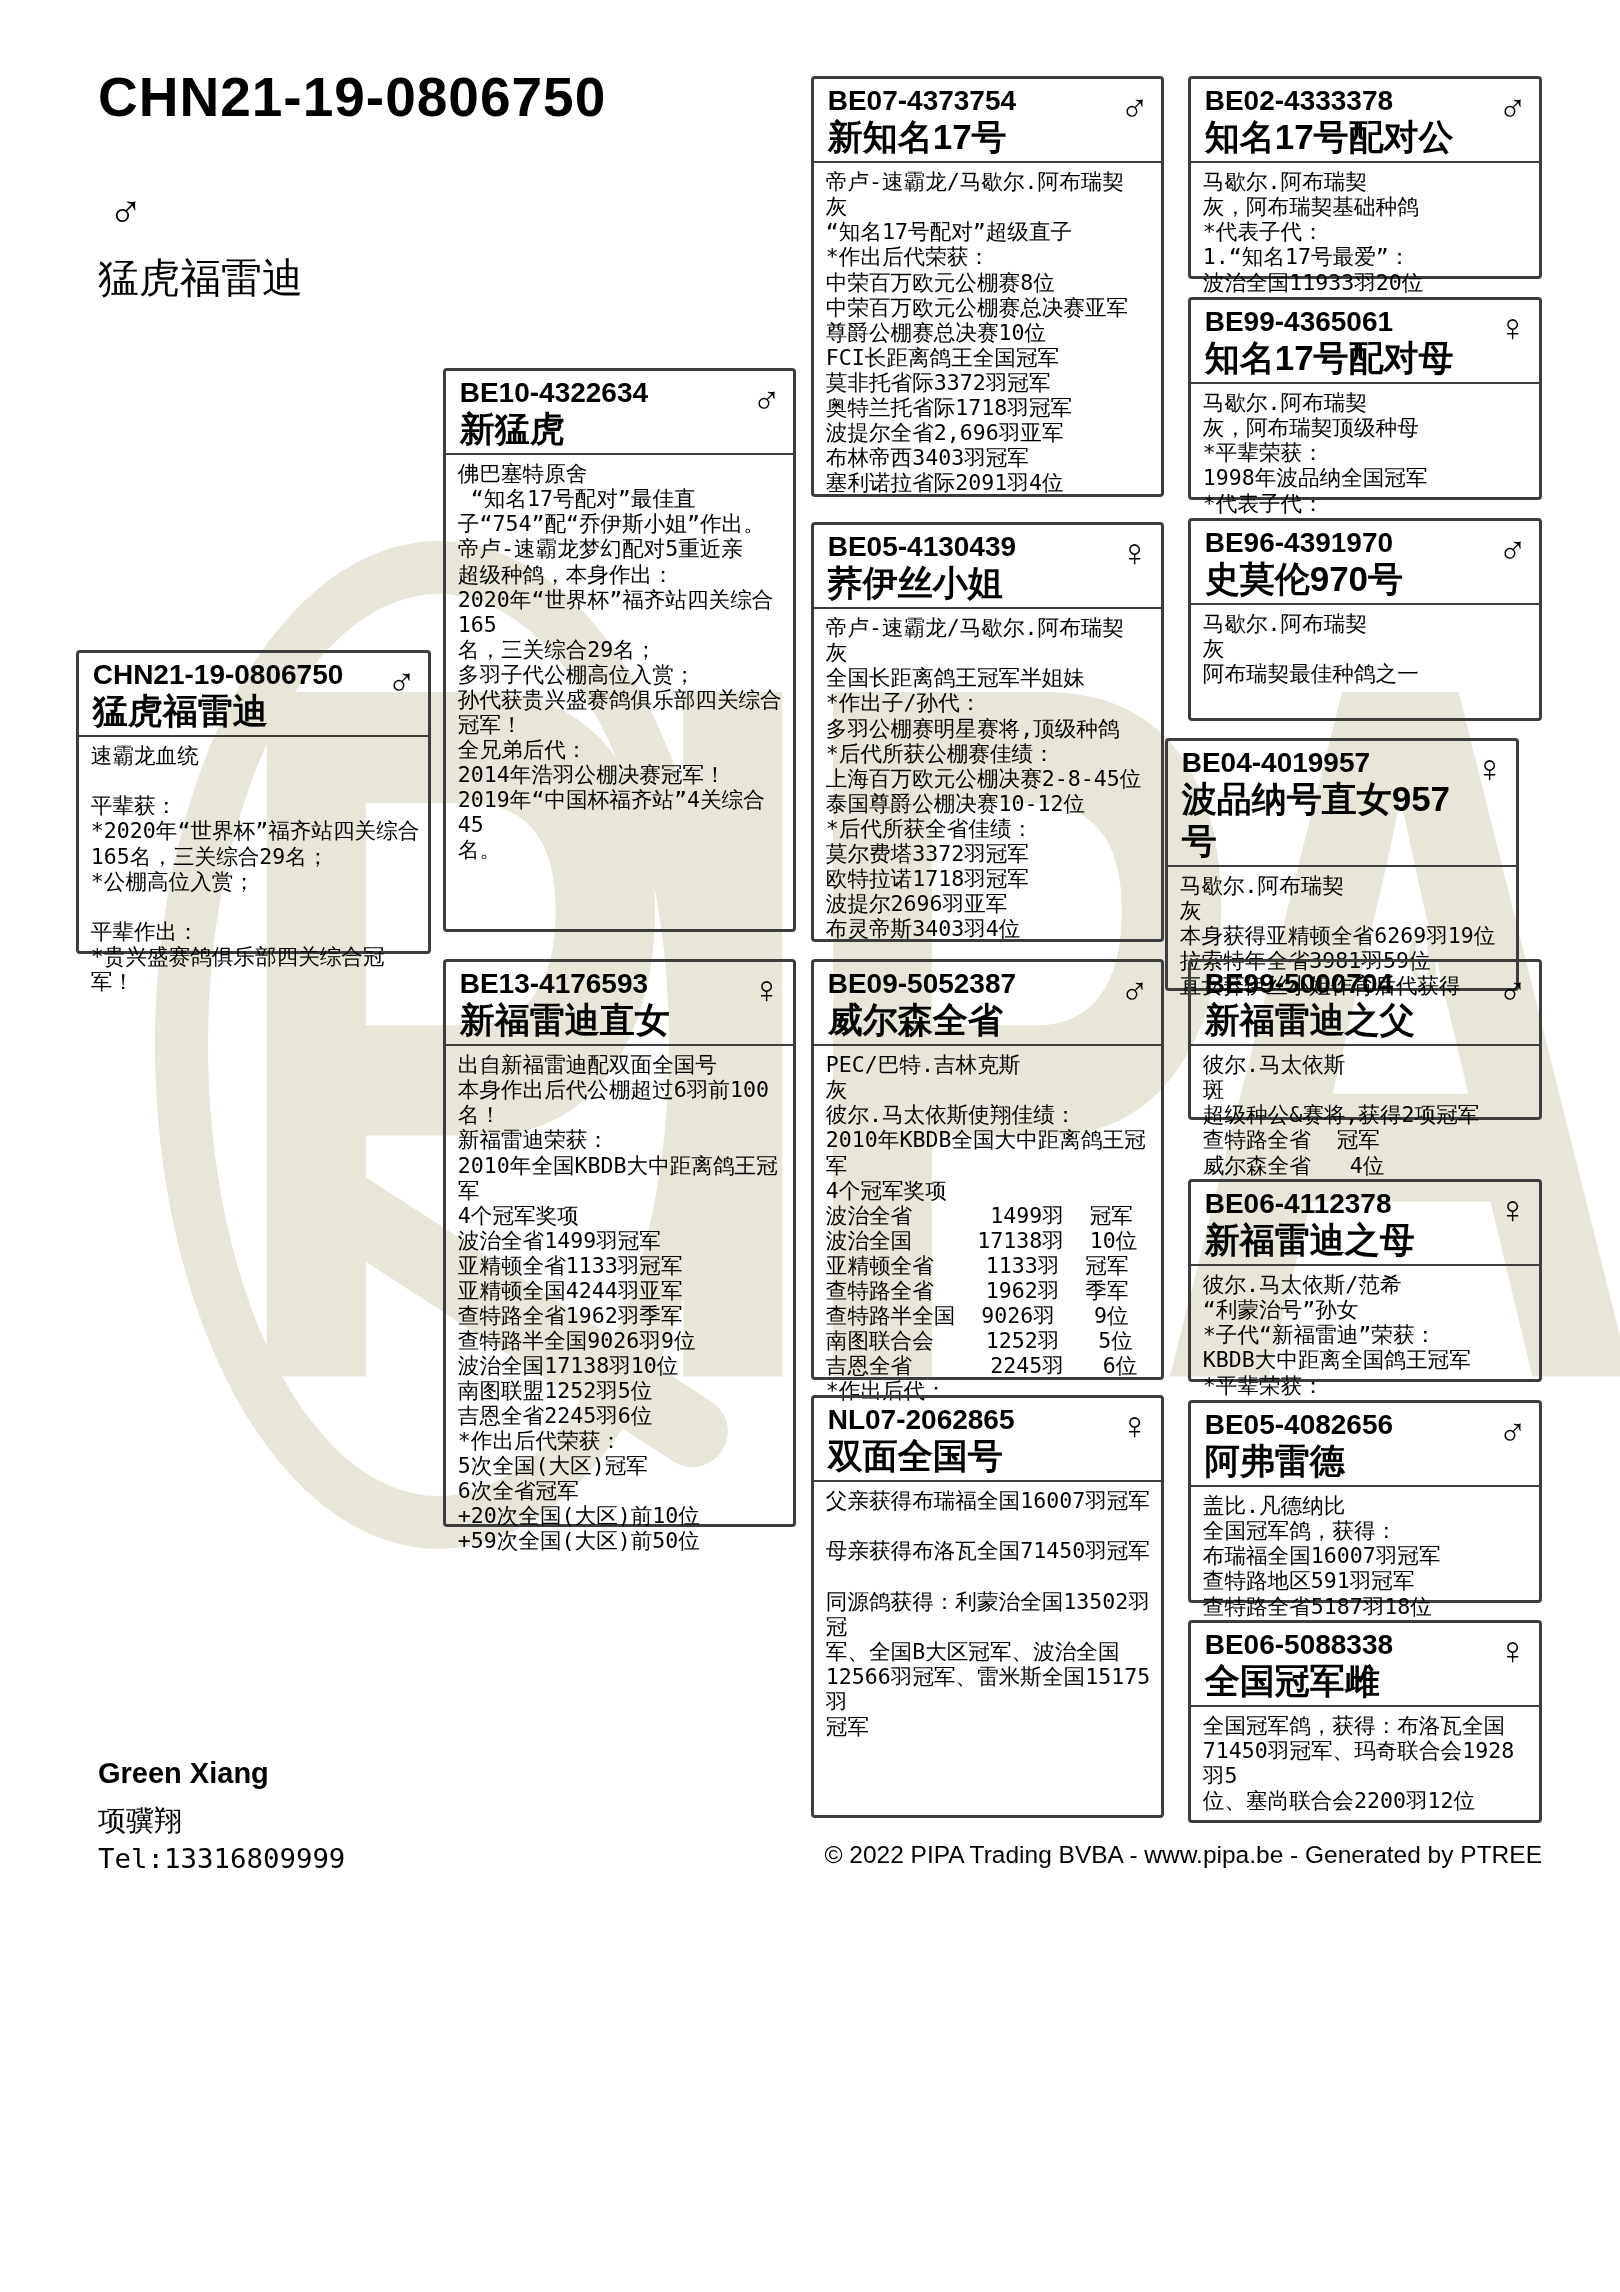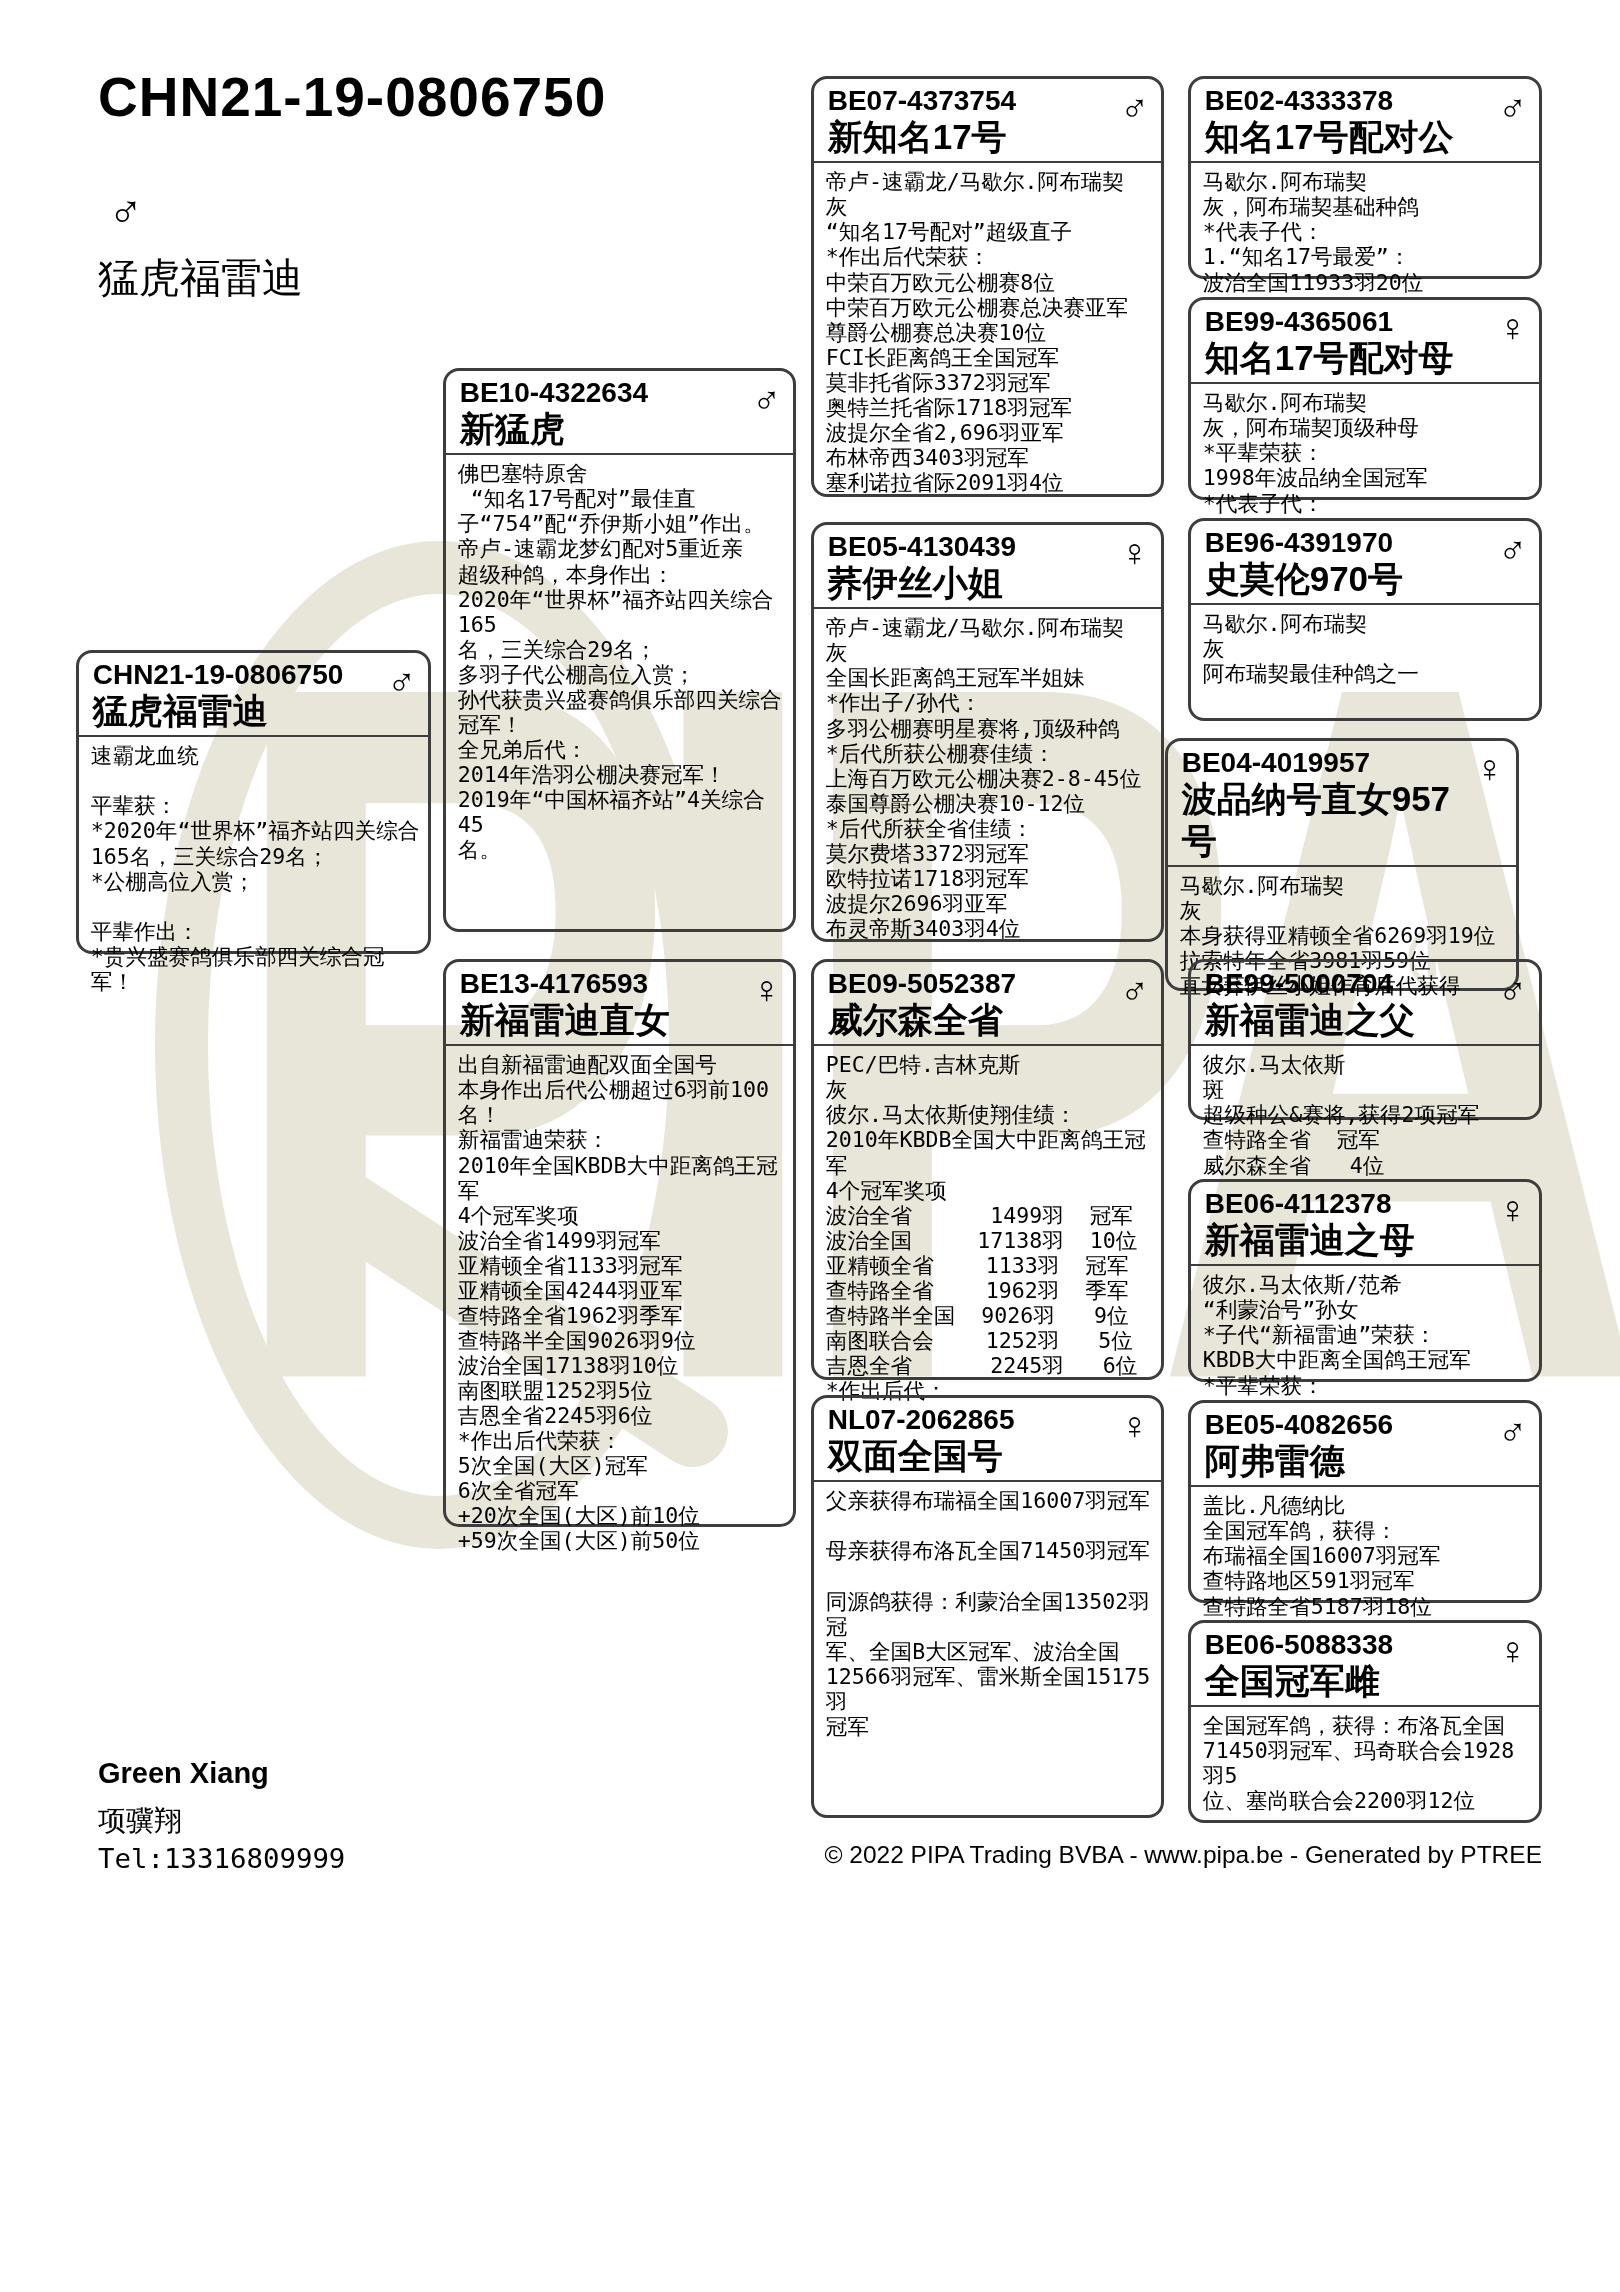--- a/index.html
+++ b/index.html
@@ -17,21 +17,21 @@
   .wm-swoosh{position:absolute;left:245px;top:1274px;width:519px;height:71px;
              background:#e8e6d8;border-radius:39px;transform:rotate(33deg);}
 
   
   .title-ring{position:absolute;left:98px;top:65px;font-size:55px;font-weight:bold;
               letter-spacing:1px;z-index:1;}
   .title-sex{position:absolute;left:108px;top:182px;font-size:47px;font-weight:bold;z-index:1;}
   .title-name{position:absolute;left:98px;top:251px;font-size:41px;z-index:1;}
 
   
-  .pbox{position:absolute;box-sizing:border-box;border:3.9px solid #3d3d3d;border-radius:16px;
+  .pbox{position:absolute;box-sizing:border-box;border:3.9px solid #3d3d3d;border-radius:4px;
         background:transparent;z-index:1;}
   .pbox-header{display:flex;justify-content:space-between;align-items:flex-start;
                padding:5.9px 11.8px 3.9px 13.7px;border-bottom:2.9px solid #3d3d3d;min-height:56px;}
   .pbox-ring{font-weight:bold;font-size:28px;line-height:1.12;font-family:"Liberation Sans",sans-serif;}
   .pbox-name{font-weight:bold;font-size:35px;line-height:1.18;}
   .pbox-sex{font-size:39px;font-weight:bold;line-height:1;margin-top:2px;}
   .pbox-body{padding:5.9px 7.8px 5.9px 11.8px;font-size:21.6px;line-height:1.16;white-space:pre-wrap;
              font-family:"DejaVu Sans Mono","DejaVu Sans",sans-serif;}
 
   .b0{left:76px;top:650px;width:355px;height:304px}

